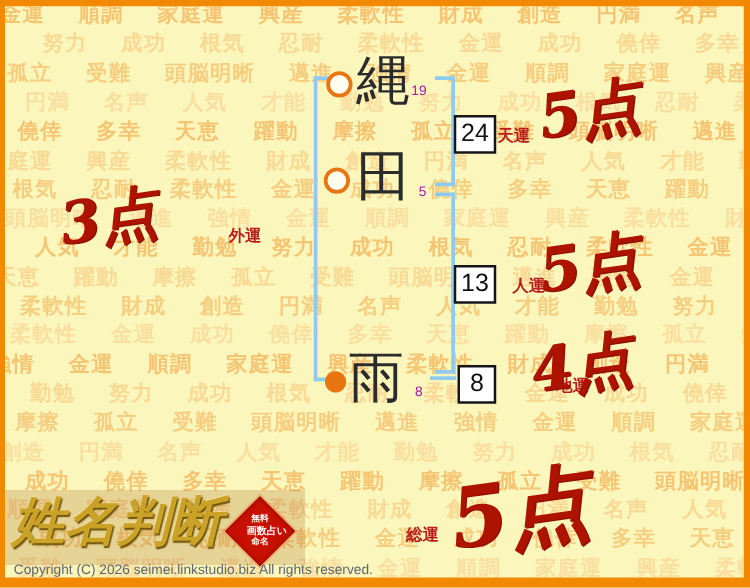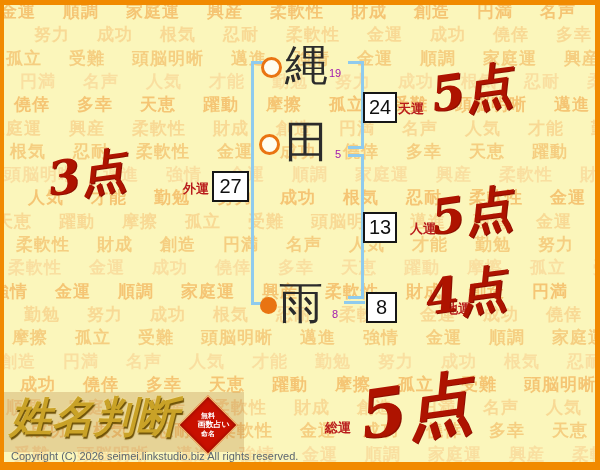--- a/index.html
+++ b/index.html
@@ -109,21 +109,20 @@
     <div class="vbox" style="left:359px;top:87px;width:30px;height:27px;">24</div>
     <div class="vlabel" style="left:394px;top:95px;">天運</div>
 
     <div class="vbox" style="left:359px;top:207px;width:30px;height:27px;">13</div>
     <div class="vlabel" style="left:406px;top:215px;">人運</div>
 
     <div class="vbox" style="left:362px;top:287px;width:27px;height:27px;">8</div>
     <div class="vlabel" style="left:393px;top:295px;margin-left:48px;">地運</div>
 
     <div class="vlabel" style="left:179px;top:175px;">外運</div>
-    <div class="vbox" style="left:208px;top:166px;width:33px;height:27px;">27</div>
 
     <div class="vlabel" style="left:321px;top:414px;">総運</div>
 
     <div class="score score-tenun">5点</div>
     <div class="score score-jinun">5点</div>
     <div class="score score-chiun">4点</div>
     <div class="score score-gaiun">3点</div>
     <div class="score score-soun">5点</div>
 
     <div class="logo-title">姓名判断</div>

